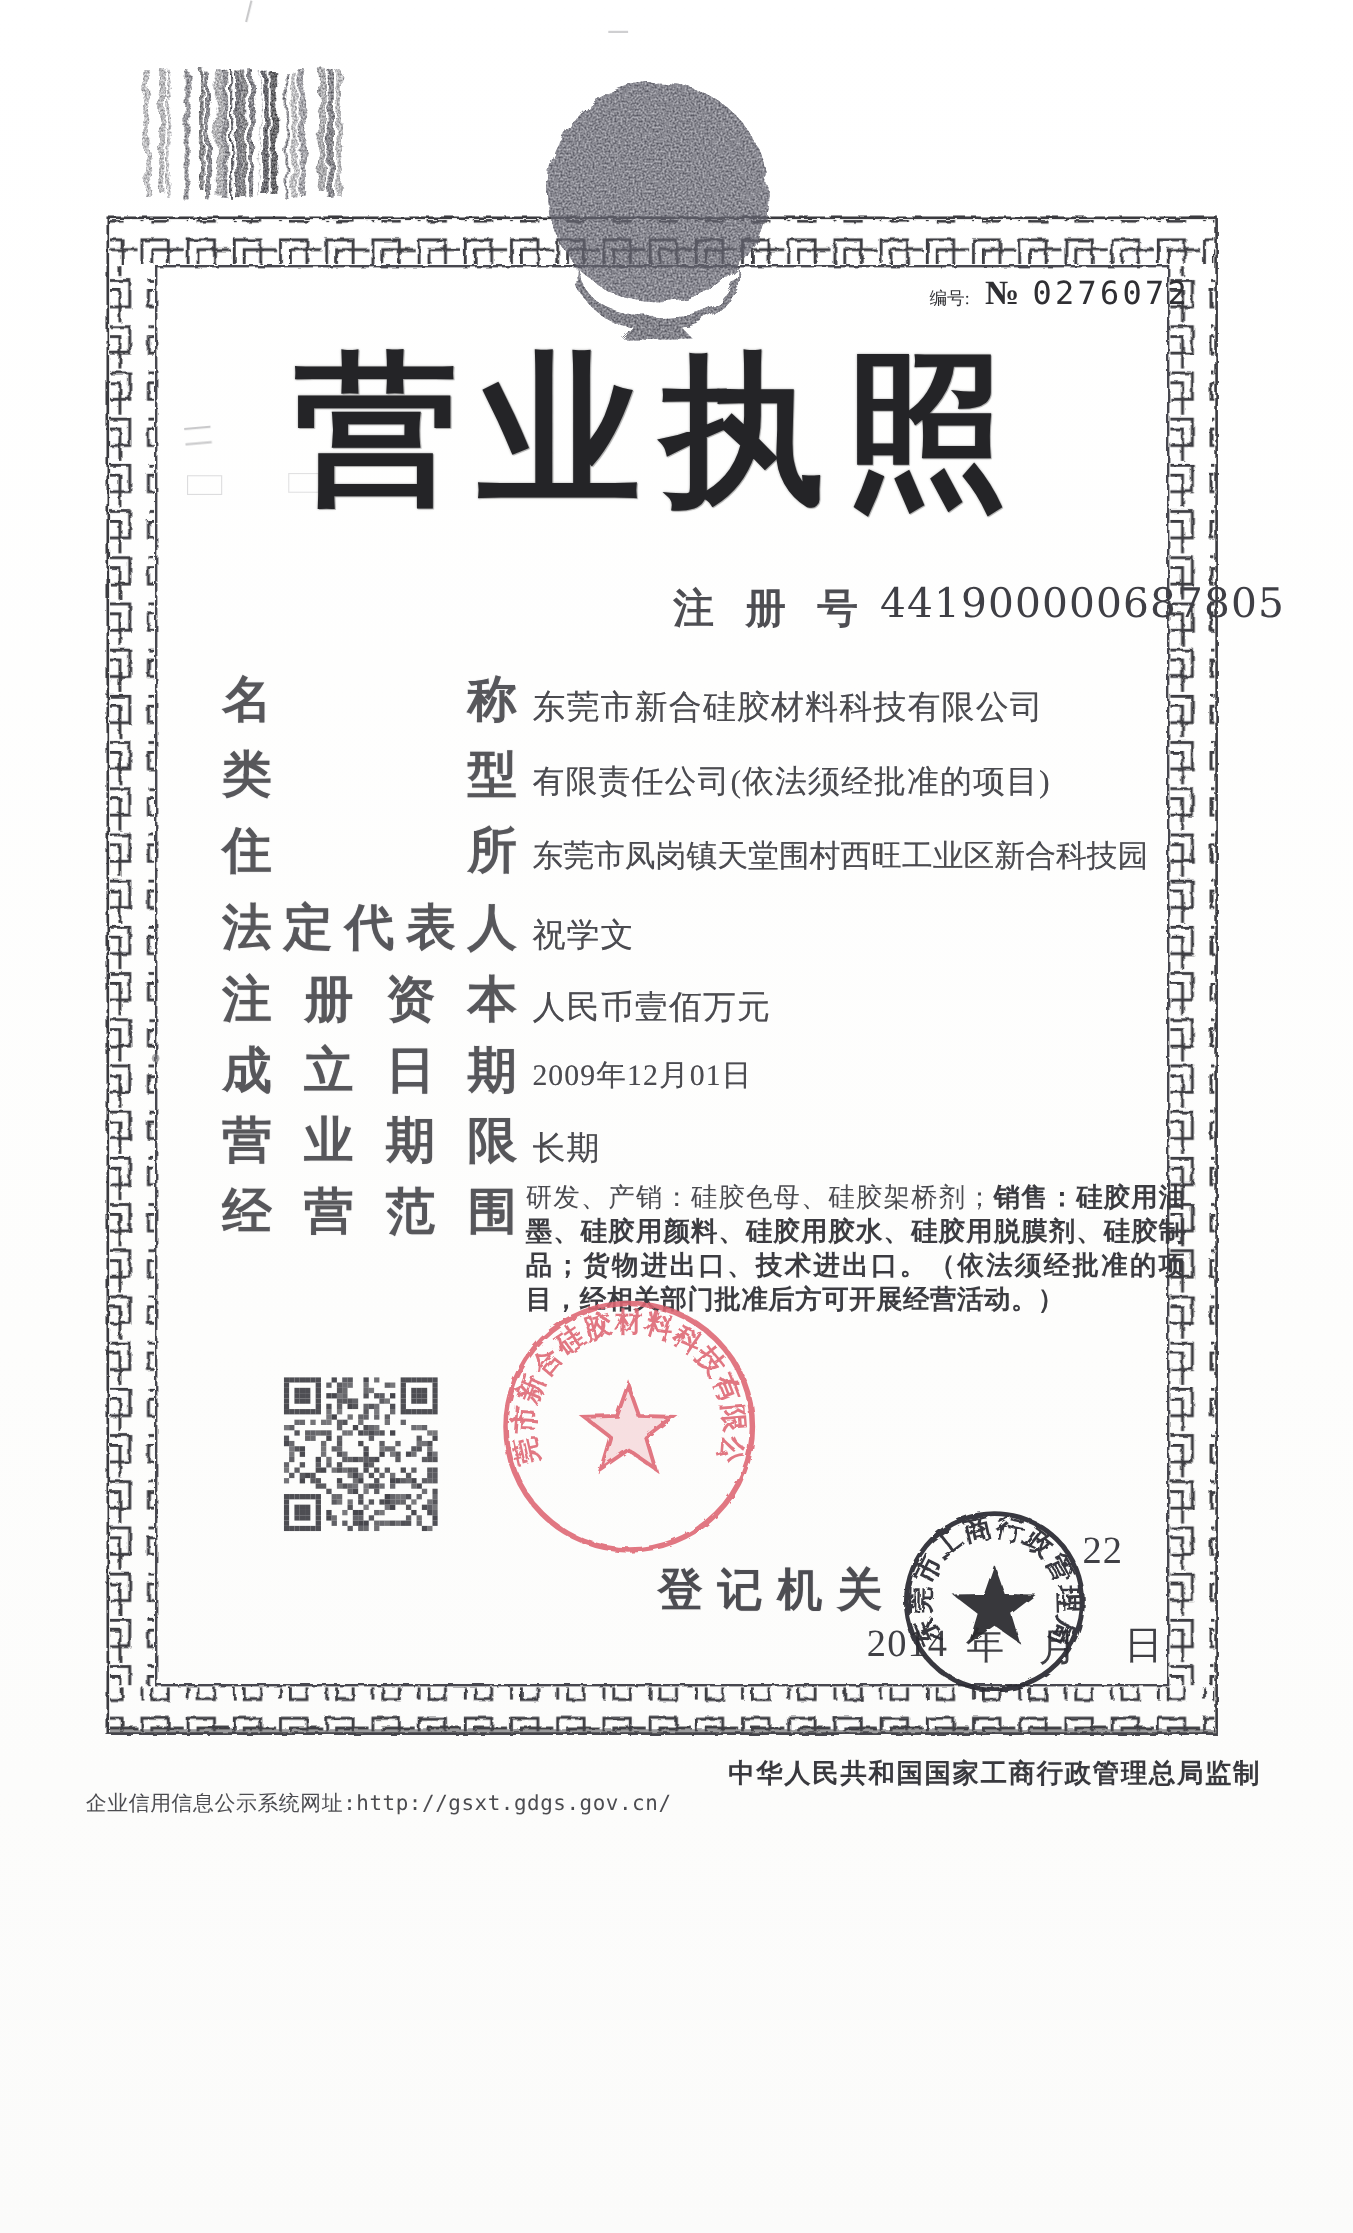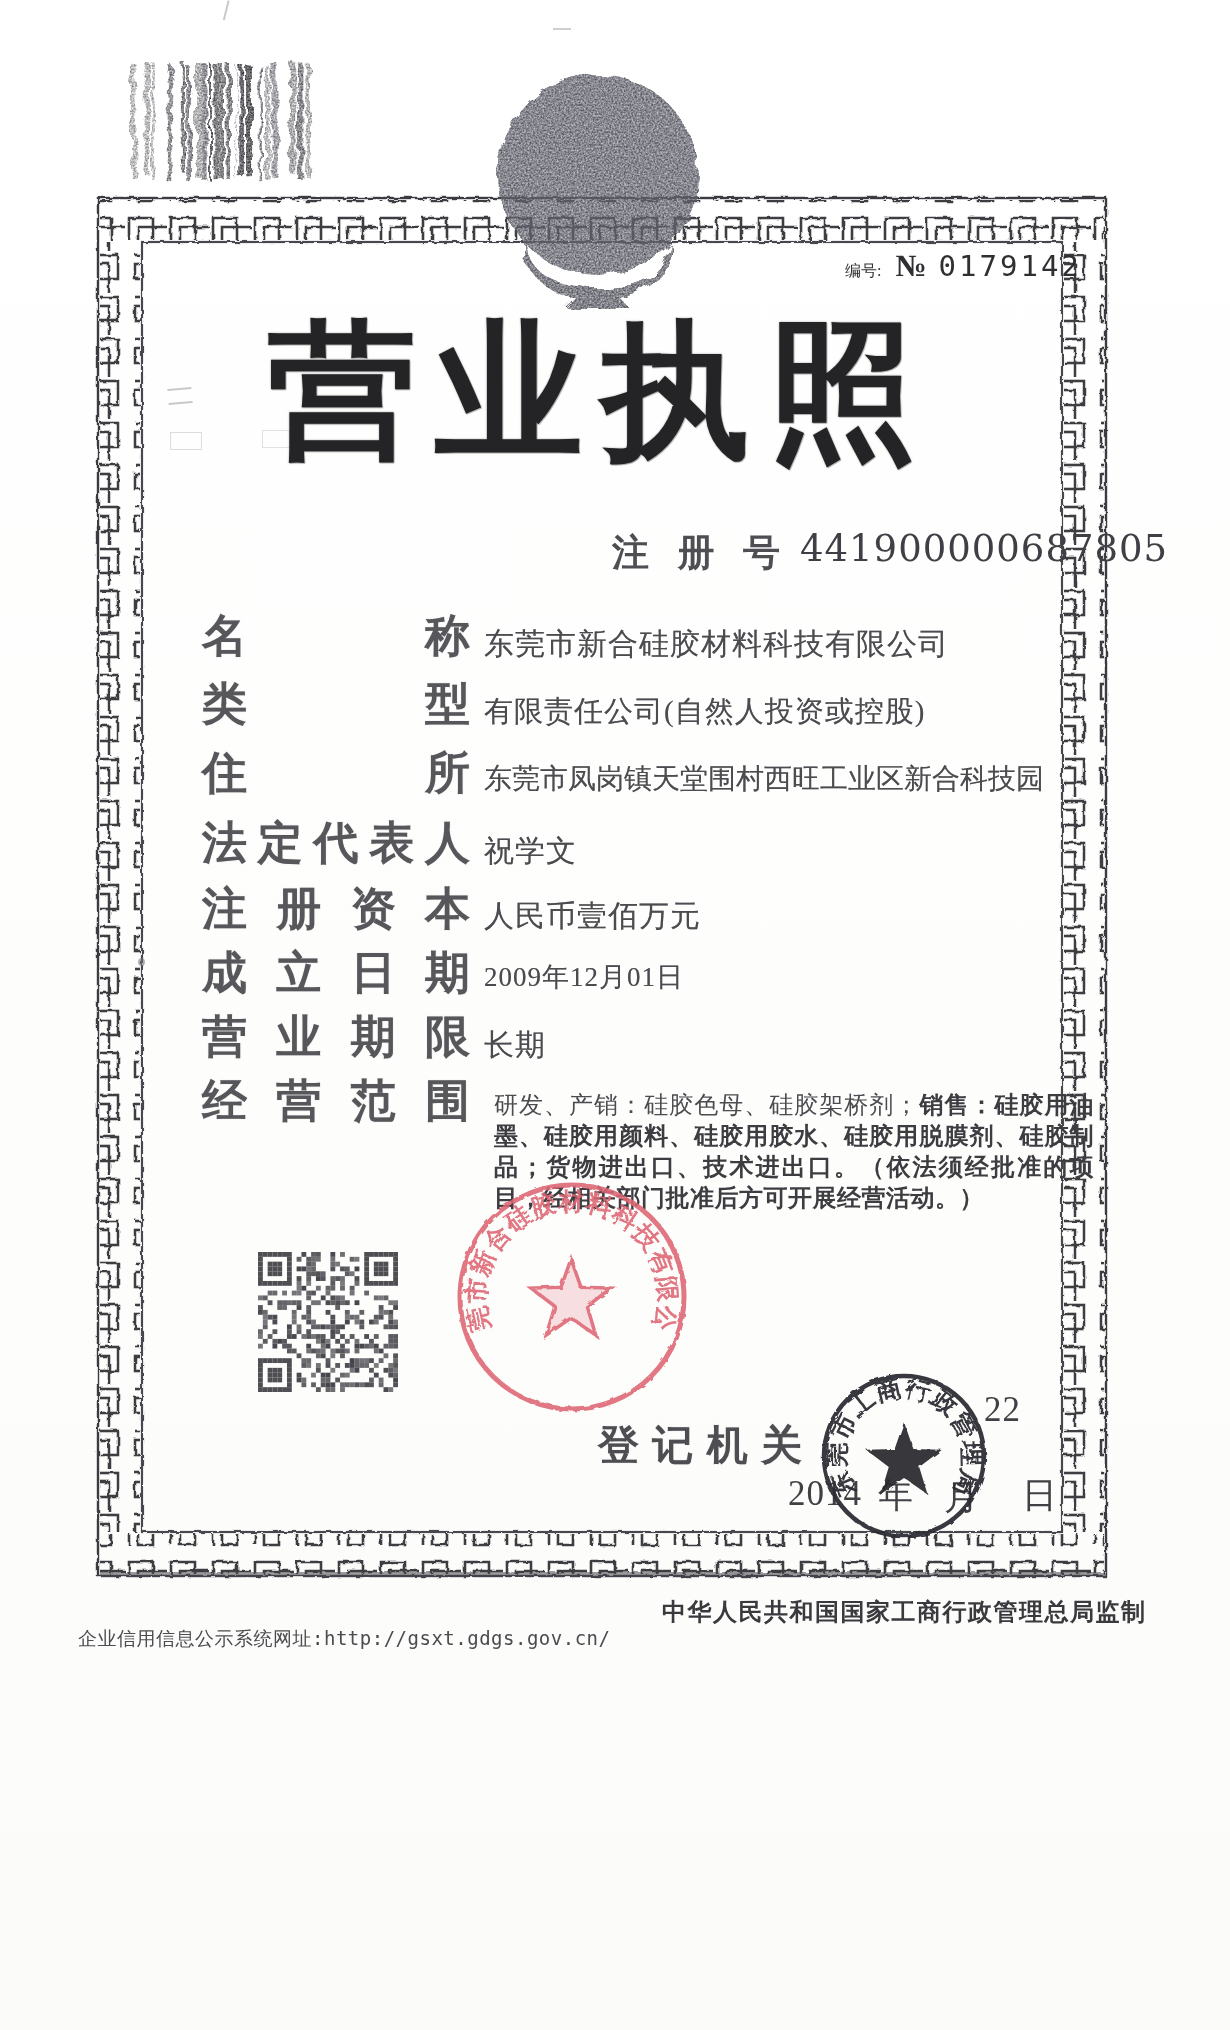--- a/index.html
+++ b/index.html
@@ -114,21 +114,21 @@
     <path d="M54,168 C60,205 85,218 128,218 C171,218 196,205 202,168
              L202,190 C190,214 168,226 150,228 L160,238 L96,238 L106,228
              C88,226 66,214 54,190 Z" fill="#4f4f58"></path>
     <circle cx="128" cy="105" r="100" fill="#5a5a63" opacity="0.5"></circle>
   </g>
 </svg>
 
 <div class="abs serial-line" style="z-index:3">
   <span>编号:</span>
   <span class="serial-nosign">№</span>
-  <span class="serial-number">0179142</span>
+  <span class="serial-number">0276072</span>
 </div>
 
 <h1 class="abs doc-title char-justify" style="margin:0;z-index:3">
     <span>营</span>
     <span>业</span>
     <span>执</span>
     <span>照</span>
   </h1>
 
 <div class="abs regno-label char-justify" style="z-index:3">
@@ -141,21 +141,21 @@
 <div class="abs label-col char-justify" style="top:613px;z-index:3">
     <span>名</span>
     <span>称</span>
   </div>
 <div class="abs value-col" style="top:627px;font-size:30px;z-index:3">东莞市新合硅胶材料科技有限公司</div>
 
 <div class="abs label-col char-justify" style="top:681px;z-index:3">
     <span>类</span>
     <span>型</span>
   </div>
-<div class="abs value-col" style="top:695px;font-size:29px;z-index:3">有限责任公司(自然人投资或控股)</div>
+<div class="abs value-col" style="top:695px;font-size:29px;z-index:3">有限责任公司(依法须经批准的项目)</div>
 
 <div class="abs label-col char-justify" style="top:750px;z-index:3">
     <span>住</span>
     <span>所</span>
   </div>
 <div class="abs value-col" style="top:763px;font-size:28px;letter-spacing:0;z-index:3">东莞市凤岗镇天堂围村西旺工业区新合科技园</div>
 
 <div class="abs label-col char-justify" style="top:820px;z-index:3">
     <span>法</span>
     <span>定</span>
@@ -188,21 +188,21 @@
     <span>限</span>
   </div>
 <div class="abs value-col" style="top:1028px;font-size:30px;z-index:3">长期</div>
 
 <div class="abs label-col char-justify" style="top:1078px;z-index:3">
     <span>经</span>
     <span>营</span>
     <span>范</span>
     <span>围</span>
   </div>
-<p class="abs scope-text" style="margin:16px;z-index:3"><span>研发、产销：硅胶色母、硅胶架桥剂；</span><span class="scope-bold">销售：硅胶用油墨、硅胶用颜料、硅胶用胶水、硅胶用脱膜剂、硅胶制品；货物进出口、技术进出口。（依法须经批准的项目，经相关部门批准后方可开展经营活动。）</span></p>
+<p class="abs scope-text" style="margin:0;z-index:3"><span>研发、产销：硅胶色母、硅胶架桥剂；</span><span class="scope-bold">销售：硅胶用油墨、硅胶用颜料、硅胶用胶水、硅胶用脱膜剂、硅胶制品；货物进出口、技术进出口。（依法须经批准的项目，经相关部门批准后方可开展经营活动。）</span></p>
 
 <svg class="abs" id="qrcode" style="left:258px;top:1252px;z-index:3" width="140" height="140" viewBox="0 0 140 140">
     <rect x="0.00" y="0.00" width="4.83" height="4.83" fill="#44444a" opacity="0.95"></rect>
     <rect x="0.00" y="4.83" width="4.83" height="4.83" fill="#44444a" opacity="0.95"></rect>
     <rect x="0.00" y="9.66" width="4.83" height="4.83" fill="#44444a" opacity="0.95"></rect>
     <rect x="0.00" y="14.48" width="4.83" height="4.83" fill="#44444a" opacity="0.95"></rect>
     <rect x="0.00" y="19.31" width="4.83" height="4.83" fill="#44444a" opacity="0.95"></rect>
     <rect x="0.00" y="24.14" width="4.83" height="4.83" fill="#44444a" opacity="0.95"></rect>
     <rect x="0.00" y="28.97" width="4.83" height="4.83" fill="#44444a" opacity="0.95"></rect>
     <rect x="4.83" y="0.00" width="4.83" height="4.83" fill="#44444a" opacity="0.95"></rect>

